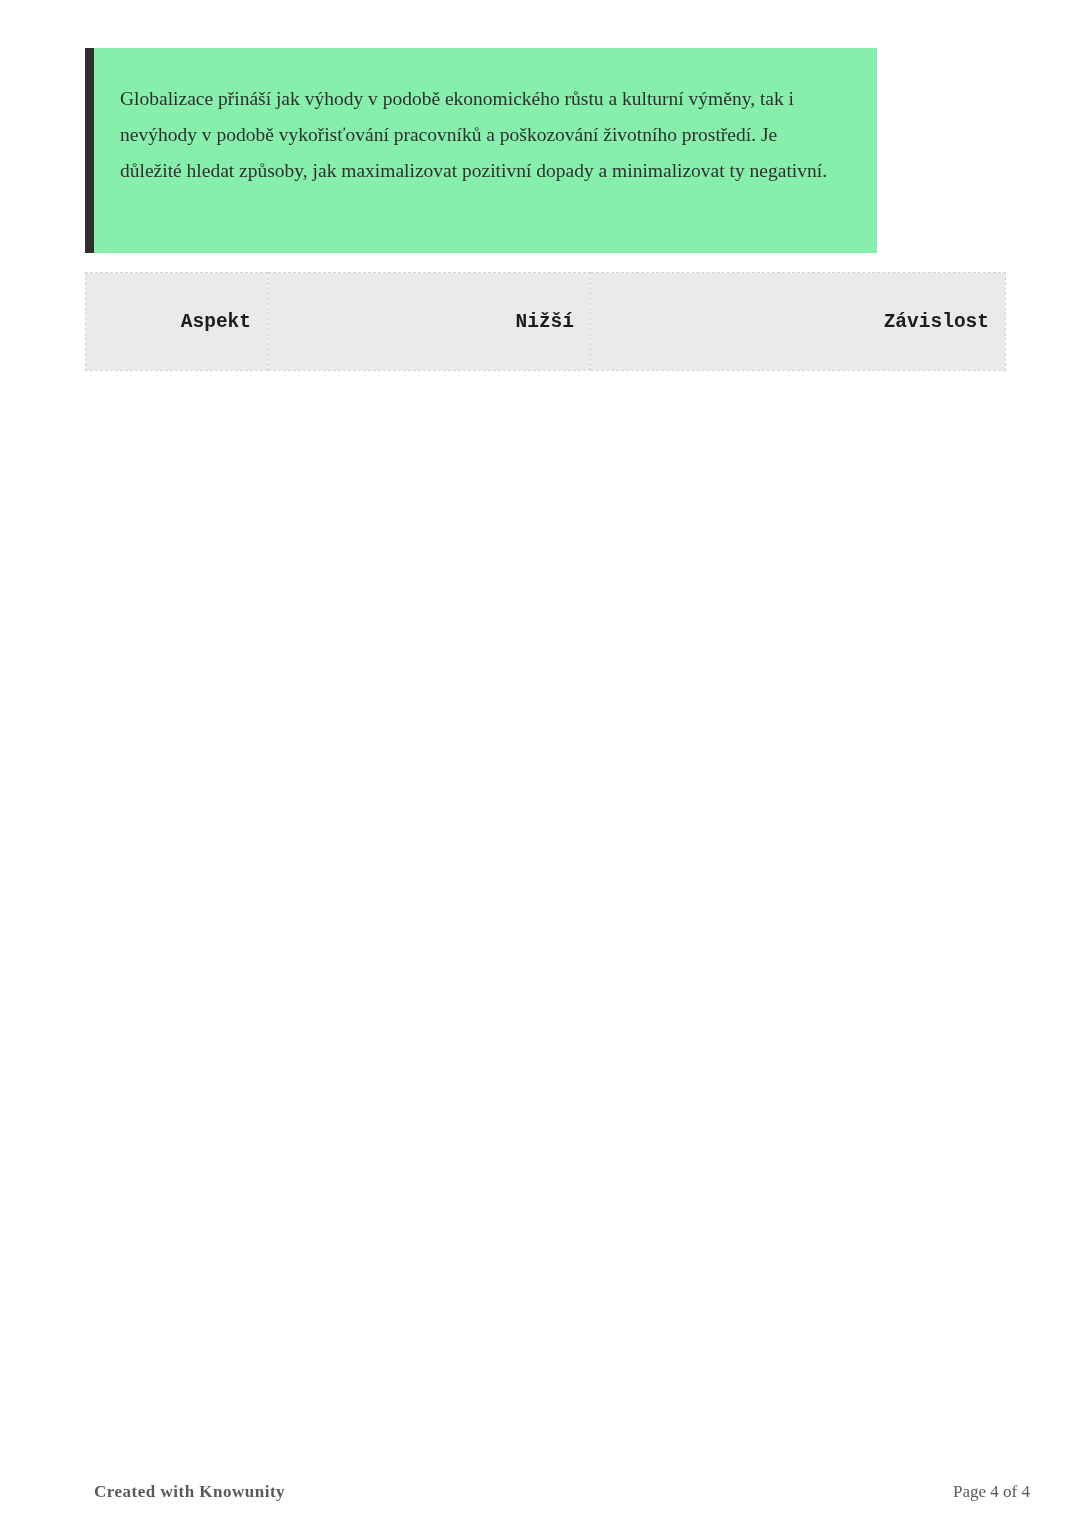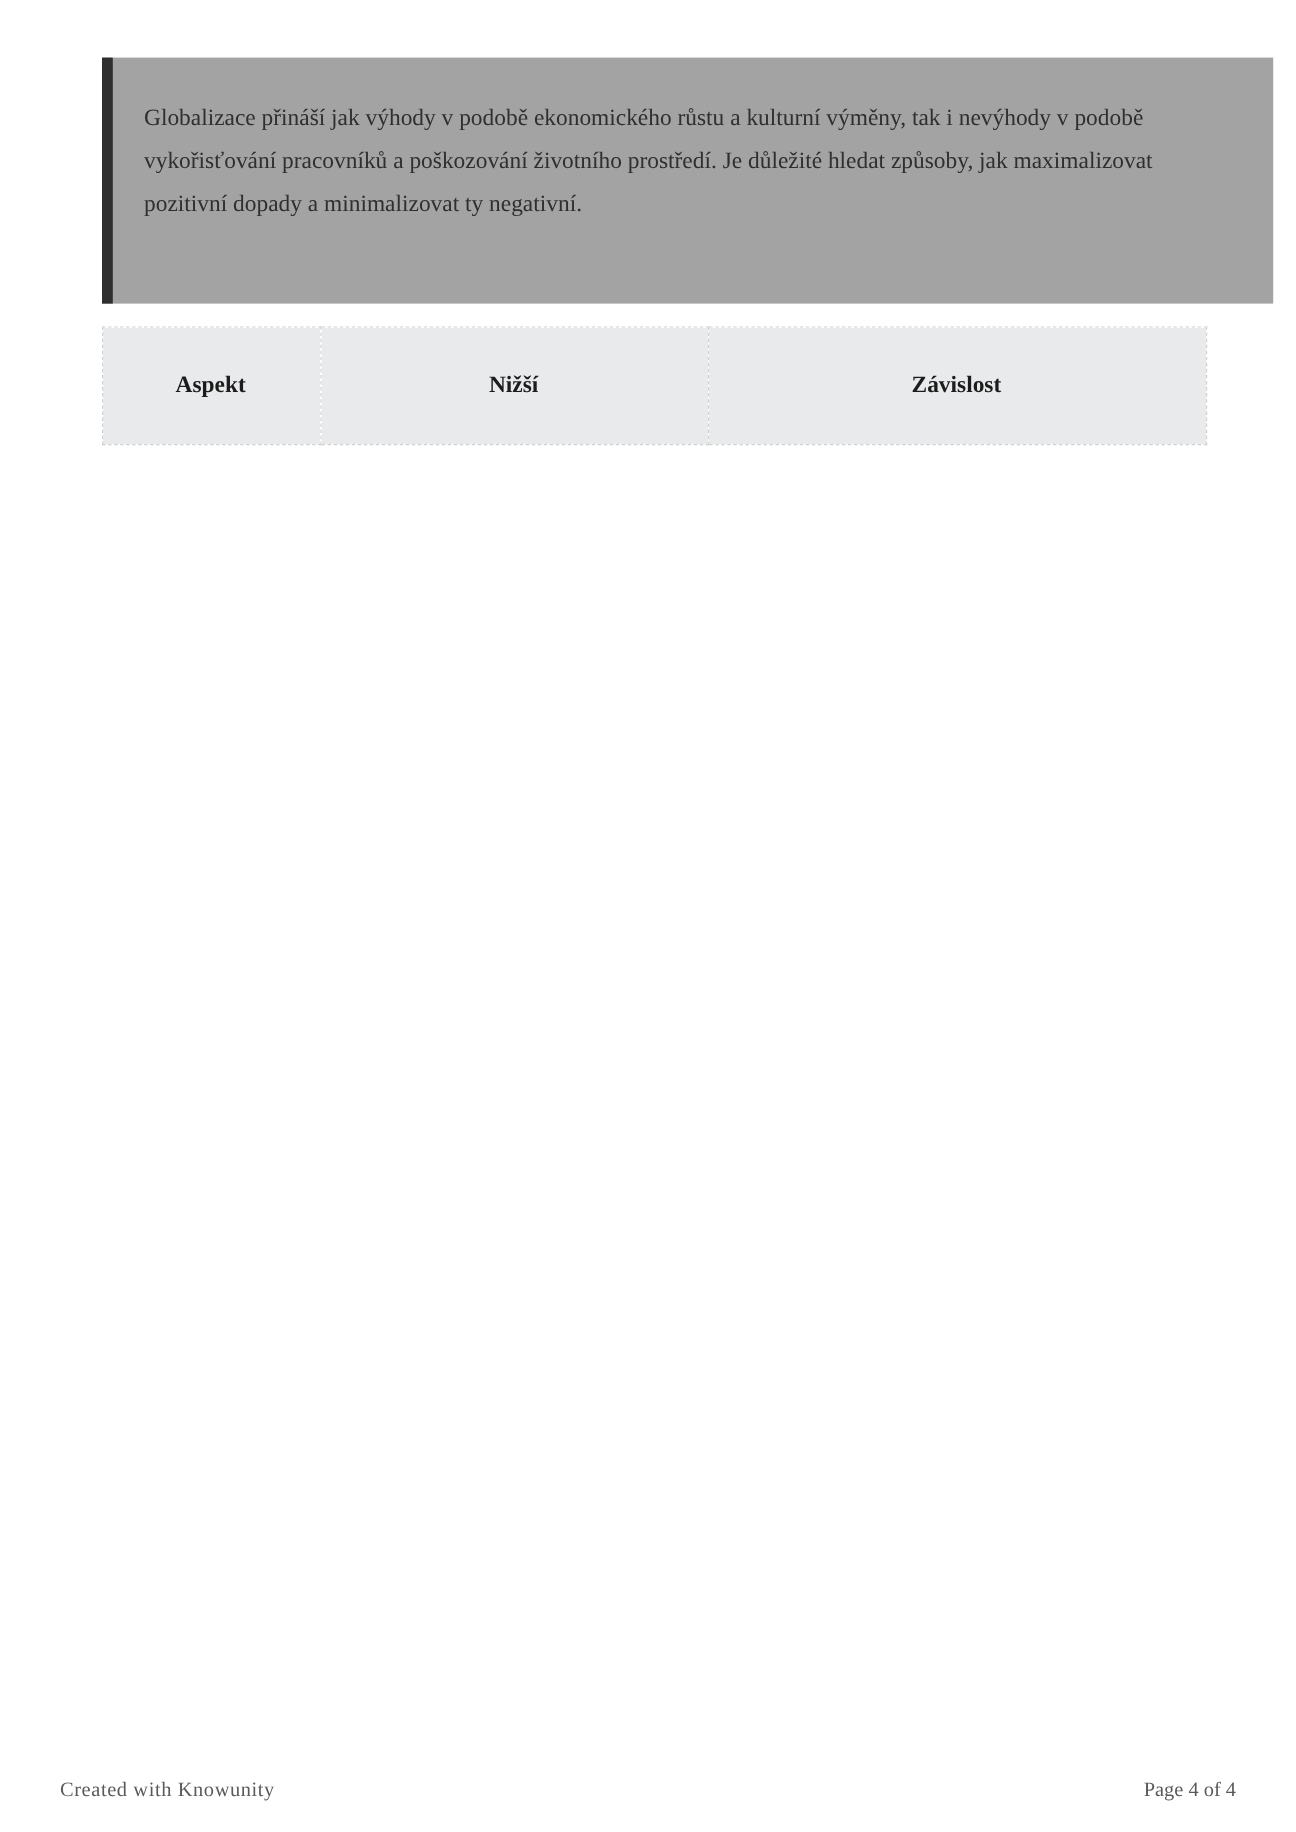--- a/index.html
+++ b/index.html
@@ -15,23 +15,23 @@
     position: relative;
     width: 1080px;
     height: 1527px;
     background: #ffffff;
   }
   
   .callout {
     position: absolute;
     left: 85px;
     top: 48px;
-    width: 976px;
+    width: 792px;
     min-height: 205px;
-    background: #a3a3a3;
+    background: #86efac;
     border-left: 9px solid #2F2F2F;
     box-sizing: border-box;
     padding: 33px 42px 28px 26px;
   }
   .callout p {
     margin: 0;
     font-size: 19.5px;
     line-height: 36px;
     color: #2F2F2F;
   }
@@ -39,28 +39,29 @@
   .doc-table {
     position: absolute;
     left: 85px;
     top: 272px;
     width: 920px;
     border-collapse: collapse;
     table-layout: fixed;
   }
   .doc-table th, .doc-table td {
     border: 1px dashed #D2D2D2;
-    text-align: center;
+    text-align: right;
     vertical-align: middle;
     box-sizing: border-box;
     padding: 10px 16px 10px 14px;
     font-size: 19.5px;
     line-height: 37px;
     color: #2F2F2F;
     overflow: hidden;
+    font-family: Liberation Mono, monospace;
   }
   .doc-table th {
     background: #E9EAEC;
     height: 98px;
     font-weight: bold;
     color: #1C1C1C;
     line-height: 24px;
   }
   .col-aspect { width: 182px; }
   .col-pros   { width: 323px; }
@@ -73,21 +74,21 @@
     position: absolute;
     left: 50px;
     right: 50px;
     top: 1482px;
     display: flex;
     justify-content: space-between;
     align-items: baseline;
     font-size: 17px;
     color: #5A5A5A;
   }
-  .footer .brand { font-weight: normal; letter-spacing: 0.5px; }
+  .footer .brand { font-weight: bold; letter-spacing: 0.5px; margin-left: 44px; }
 </style>
 </head>
 <body>
 
 <div class="page">
 
   <div class="callout">
     <p>Globalizace přináší jak výhody v podobě ekonomického růstu a kulturní výměny, tak i nevýhody v podobě vykořisťování pracovníků a poškozování životního prostředí. Je důležité hledat způsoby, jak maximalizovat pozitivní dopady a minimalizovat ty negativní.</p>
   </div>
 

